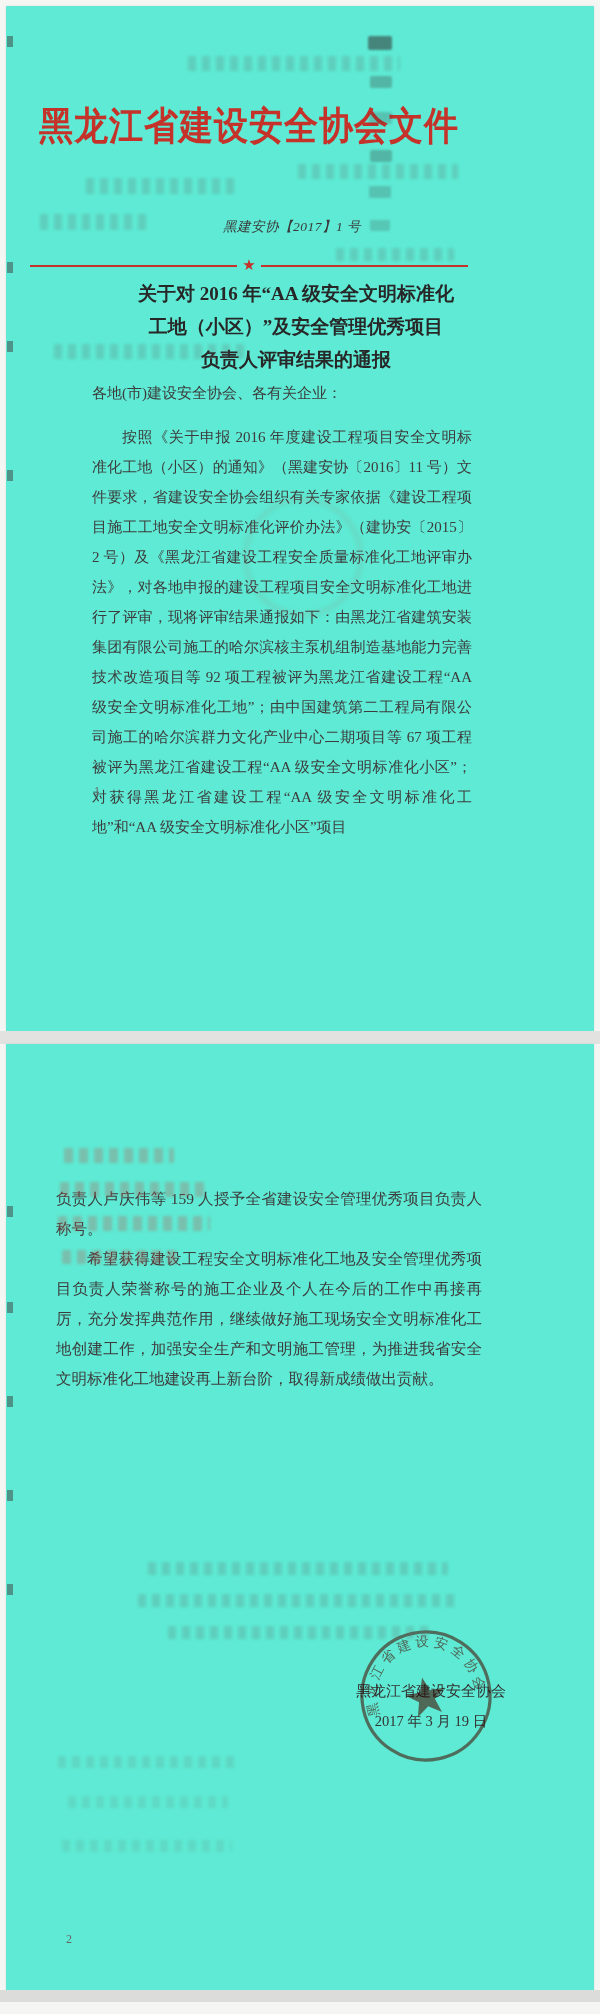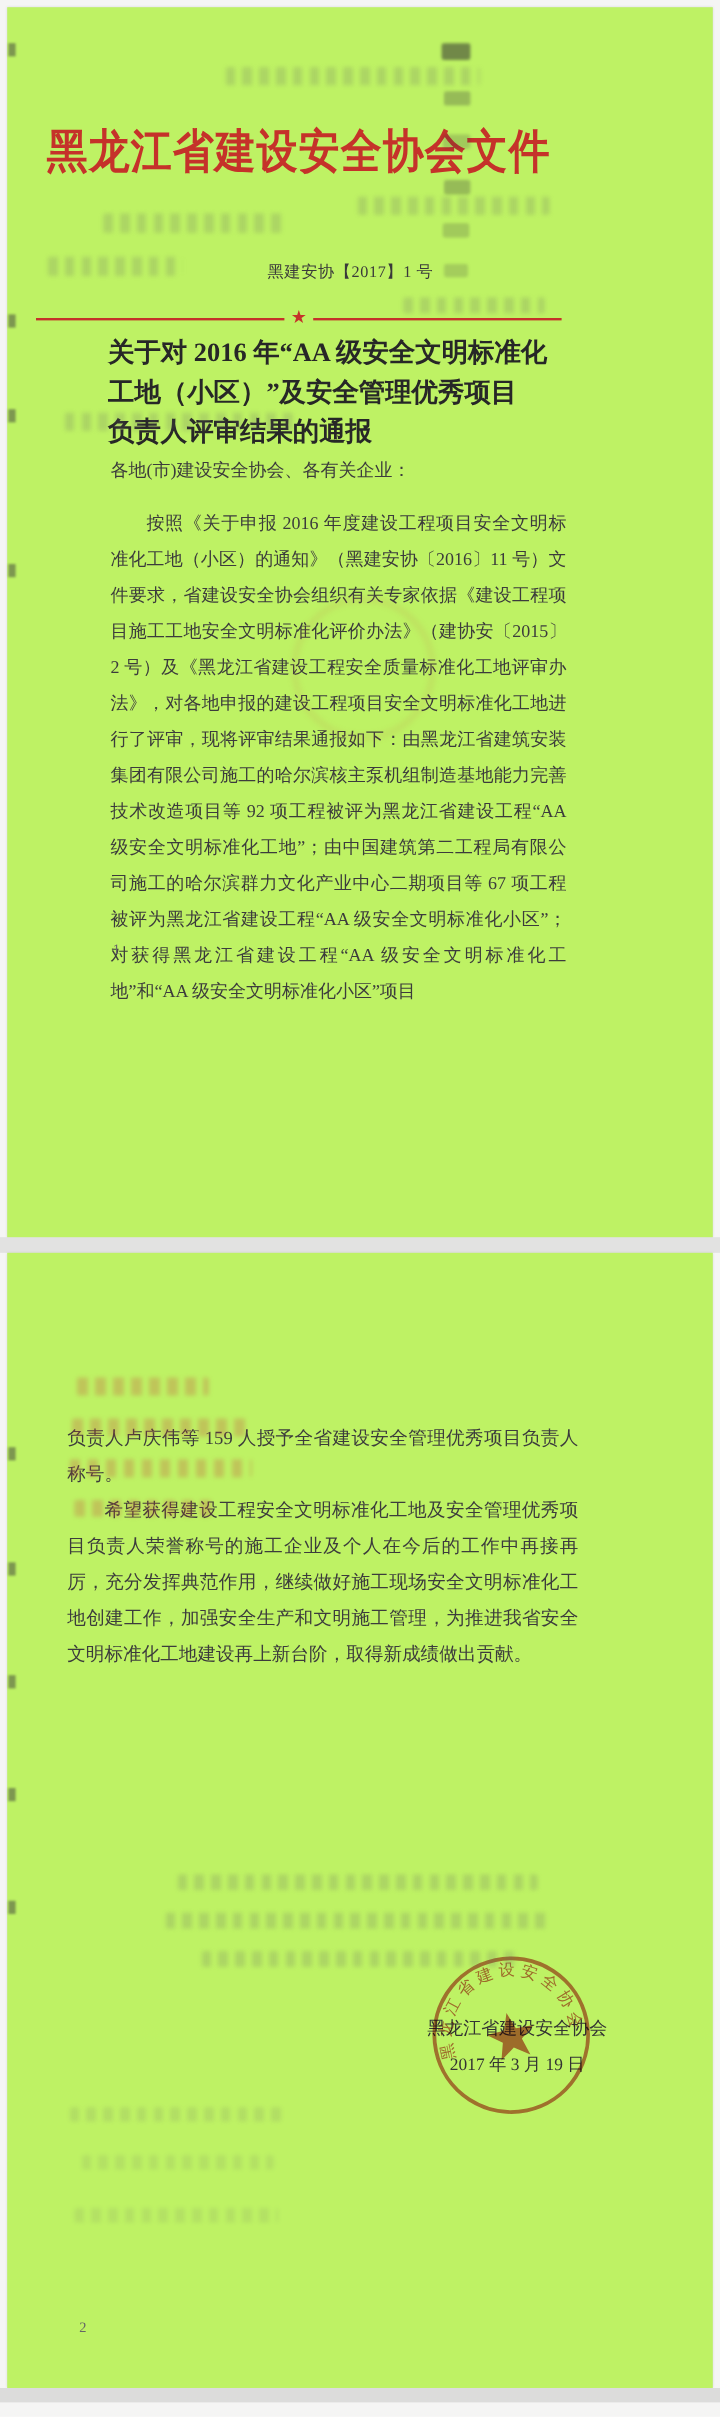--- a/index.html
+++ b/index.html
@@ -2,47 +2,47 @@
 <html><head>
 <meta charset="utf-8">
 <style>
   html,body{margin:0;padding:0;}
   body{
     width:600px;height:2014px;position:relative;overflow:hidden;
     background:#f5f5f4;
     font-family:"Liberation Serif","DejaVu Serif",serif;
   }
   .page{
-    position:absolute;left:6px;width:588px;background:#bef264;
+    position:absolute;left:6px;width:588px;background:#5eead4;
     box-shadow:0 0 2px rgba(0,0,0,.10);
   }
   #page1{top:6px;height:1026px;}
   #page2{top:1044px;height:946px;}
   .strip{position:absolute;left:0;width:600px;}
   #gap-strip{top:1031px;height:13px;background:#e2e2e1;}
   #bottom-strip{top:1990px;height:12px;background:#dcdcdb;}
 
   .red-header{
     position:absolute;top:94px;left:24px;width:438px;text-align:center;
     font-size:34px;font-weight:700;color:#c5322a;letter-spacing:1px;
     transform:scaleY(1.14);transform-origin:top center;white-space:nowrap;
   }
   .doc-number{
     position:absolute;top:212px;left:120px;width:332px;text-align:center;
-    font-size:13.5px;color:#3a3a3a;letter-spacing:.5px;
+    font-size:13.5px;color:#3a3a3a;letter-spacing:.5px;font-style:italic;
   }
   .divider{
     position:absolute;top:252px;left:24px;width:438px;
     display:flex;align-items:center;
   }
   .divider .ln{flex:1;height:2px;background:#c5322a;}
   .divider .star{color:#c5322a;font-size:15px;line-height:1;padding:0 5px;}
   .doc-title{
-    position:absolute;top:271px;left:84px;width:412px;text-align:left;
-    font-size:22px;font-weight:700;color:#272727;line-height:33px;
+    position:absolute;top:271px;left:84px;width:412px;text-align:center;
+    font-size:19px;font-weight:700;color:#272727;line-height:33px;
   }
   .salutation{
     position:absolute;top:372px;left:86px;width:396px;
     font-size:15px;line-height:30px;color:#3c3c3c;
   }
   .body1{
     position:absolute;top:402px;left:86px;width:380px;
     font-size:15px;line-height:30px;text-align:justify;text-indent:2em;color:#3c3c3c;margin-top:14px;
   }
   .pagenum{position:absolute;font-size:12px;color:#666;}

